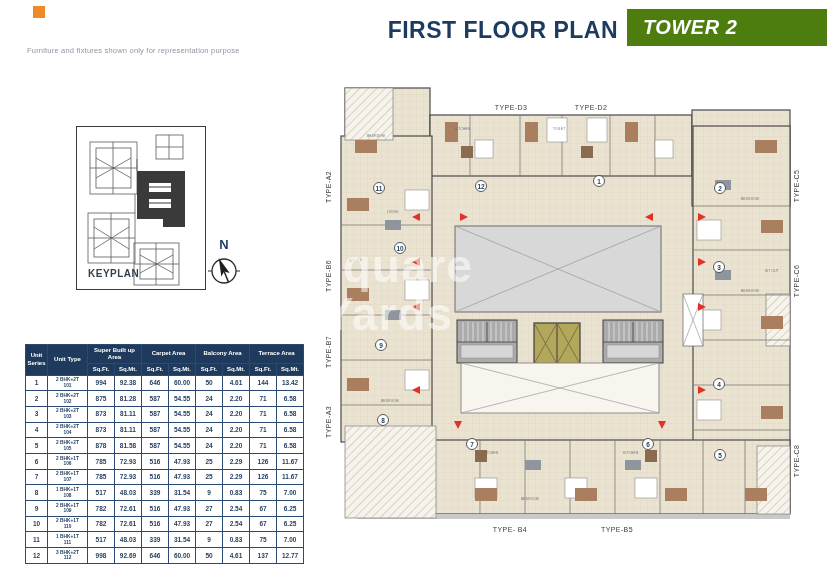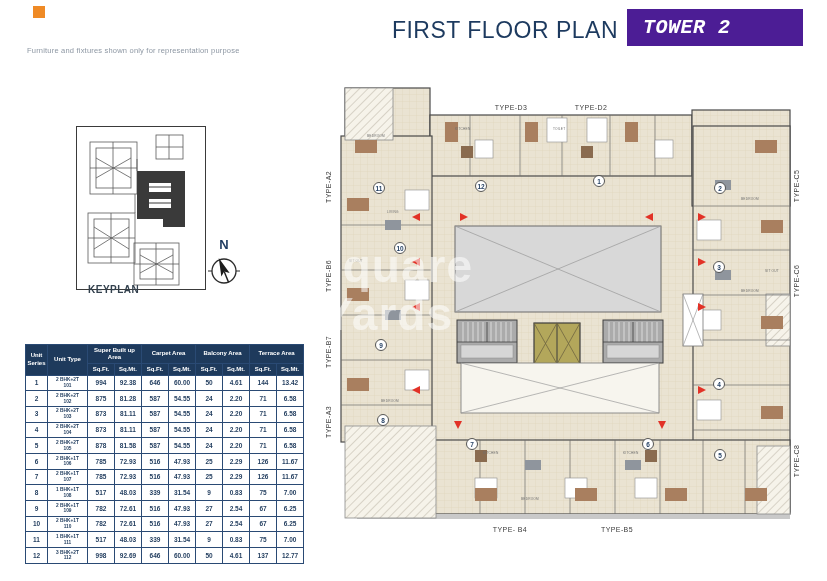--- a/index.html
+++ b/index.html
@@ -2,26 +2,26 @@
 <html><head>
 <meta charset="utf-8">
 <style>
   html,body{margin:0;padding:0;}
   body{width:827px;height:581px;position:relative;background:#ffffff;
        font-family:"Liberation Sans",sans-serif;overflow:hidden;}
   .abs{position:absolute;}
   
   #disclaimer{left:27px;top:46px;font-size:7.5px;color:#8d97a3;letter-spacing:.2px;}
   #orange-sq{left:33px;top:6px;width:12px;height:12px;background:#ef8a25;}
-  #page-title{right:209px;top:17px;font-size:23px;font-weight:400;color:#1d3a5f;letter-spacing:.5px;white-space:nowrap;}
-  #tower-box{left:627px;top:9px;width:176px;height:37px;background:#4c1d95;font-family:Liberation Mono, monospace;}
+  #page-title{right:209px;top:17px;font-size:23px;font-weight:700;color:#1d3a5f;letter-spacing:.5px;white-space:nowrap;}
+  #tower-box{left:627px;top:9px;width:200px;height:37px;background:#4d7c0f;}
   #tower-box span{display:block;margin:7px 0 0 16px;font-size:20px;font-weight:800;font-style:italic;color:#ffffff;letter-spacing:.5px;}
   
   #keyplan{left:76px;top:126px;width:128px;height:162px;border:1.4px solid #3a3a3a;background:#fff;}
-  #keyplan-label{left:88px;top:284px;font-size:10px;font-weight:700;color:#33414e;letter-spacing:.5px;}
+  #keyplan-label{left:88px;top:268px;font-size:10px;font-weight:700;color:#33414e;letter-spacing:.5px;}
   #north{left:206px;top:237px;width:36px;text-align:center;}
   #north .n{font-size:13px;font-weight:800;color:#1d3a5f;}
   
   #unit-table{left:25px;top:344px;border-collapse:collapse;table-layout:fixed;width:278px;}
   #unit-table th,#unit-table td{border:1px solid #2a4a74;text-align:center;vertical-align:middle;}
   #unit-table thead th{background:#1e3a5c;color:#ffffff;font-size:6px;font-weight:700;padding:1.5px 0;line-height:1.25;}
   #unit-table tbody td{font-size:6.5px;color:#1e3a5c;font-weight:600;padding:1.6px 0;background:#fff;line-height:1.15;}
   #unit-table tbody td.ut{font-size:4.8px;line-height:1.2;font-weight:600;}
   svg text{font-family:"Liberation Sans",sans-serif;}
   .typelabel{font-size:7px;fill:#3b3b3b;letter-spacing:.4px;}

